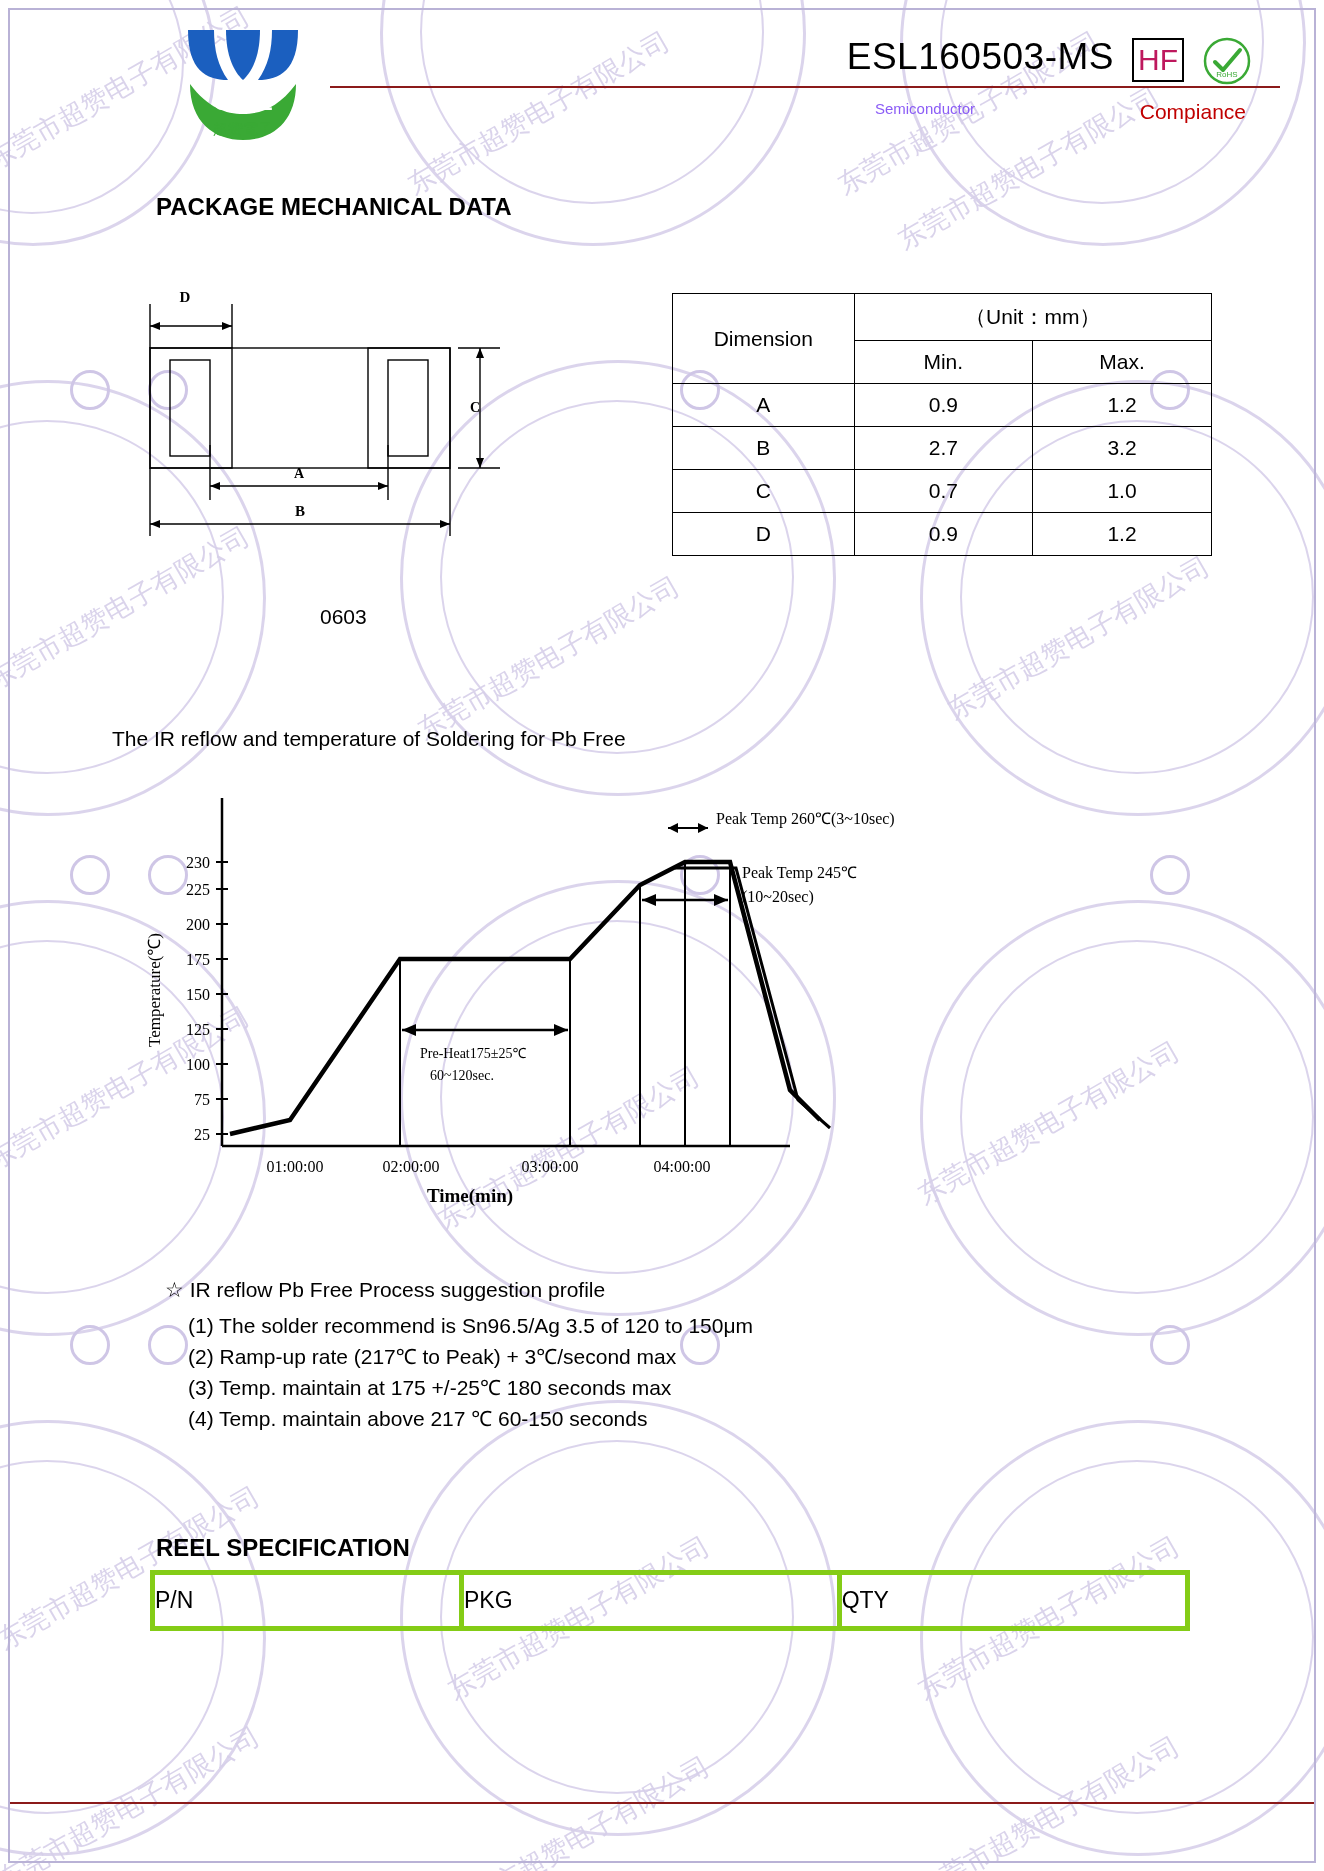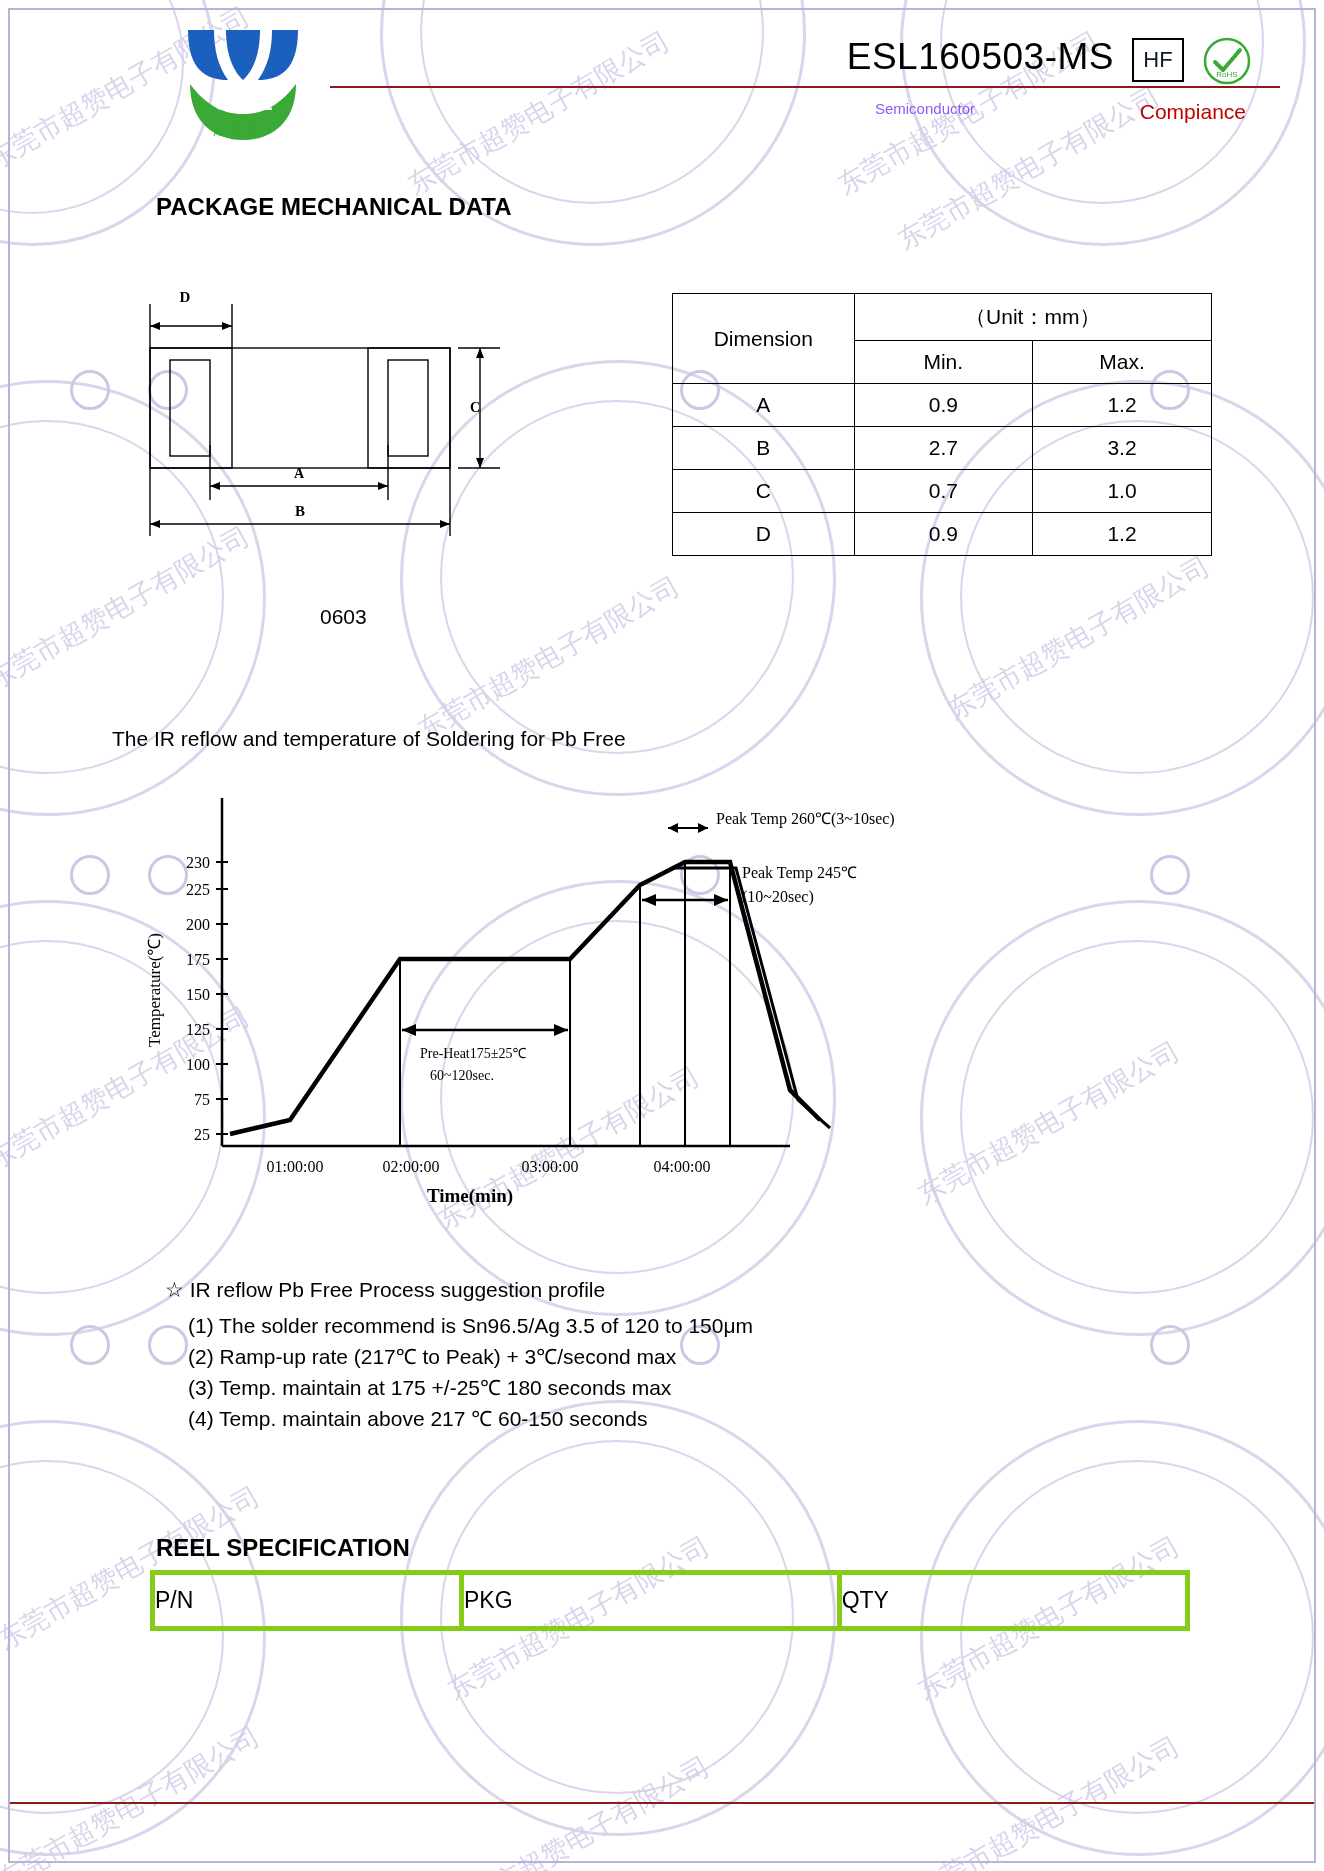--- a/index.html
+++ b/index.html
@@ -99,23 +99,23 @@
   }
   .hf-badge {
     position: absolute;
     right: 140px;
     top: 26px;
     width: 52px;
     height: 44px;
     border: 2px solid #000;
     box-sizing: border-box;
     text-align: center;
-    font-size: 22px;
+    font-size: 30px;
     line-height: 40px;
-    color: #0f172a;
+    color: #be185d;
   }
   .rohs-badge {
     position: absolute;
     right: 72px;
     top: 24px;
     width: 50px;
     height: 50px;
   }
   .semiconductor {
     position: absolute;

